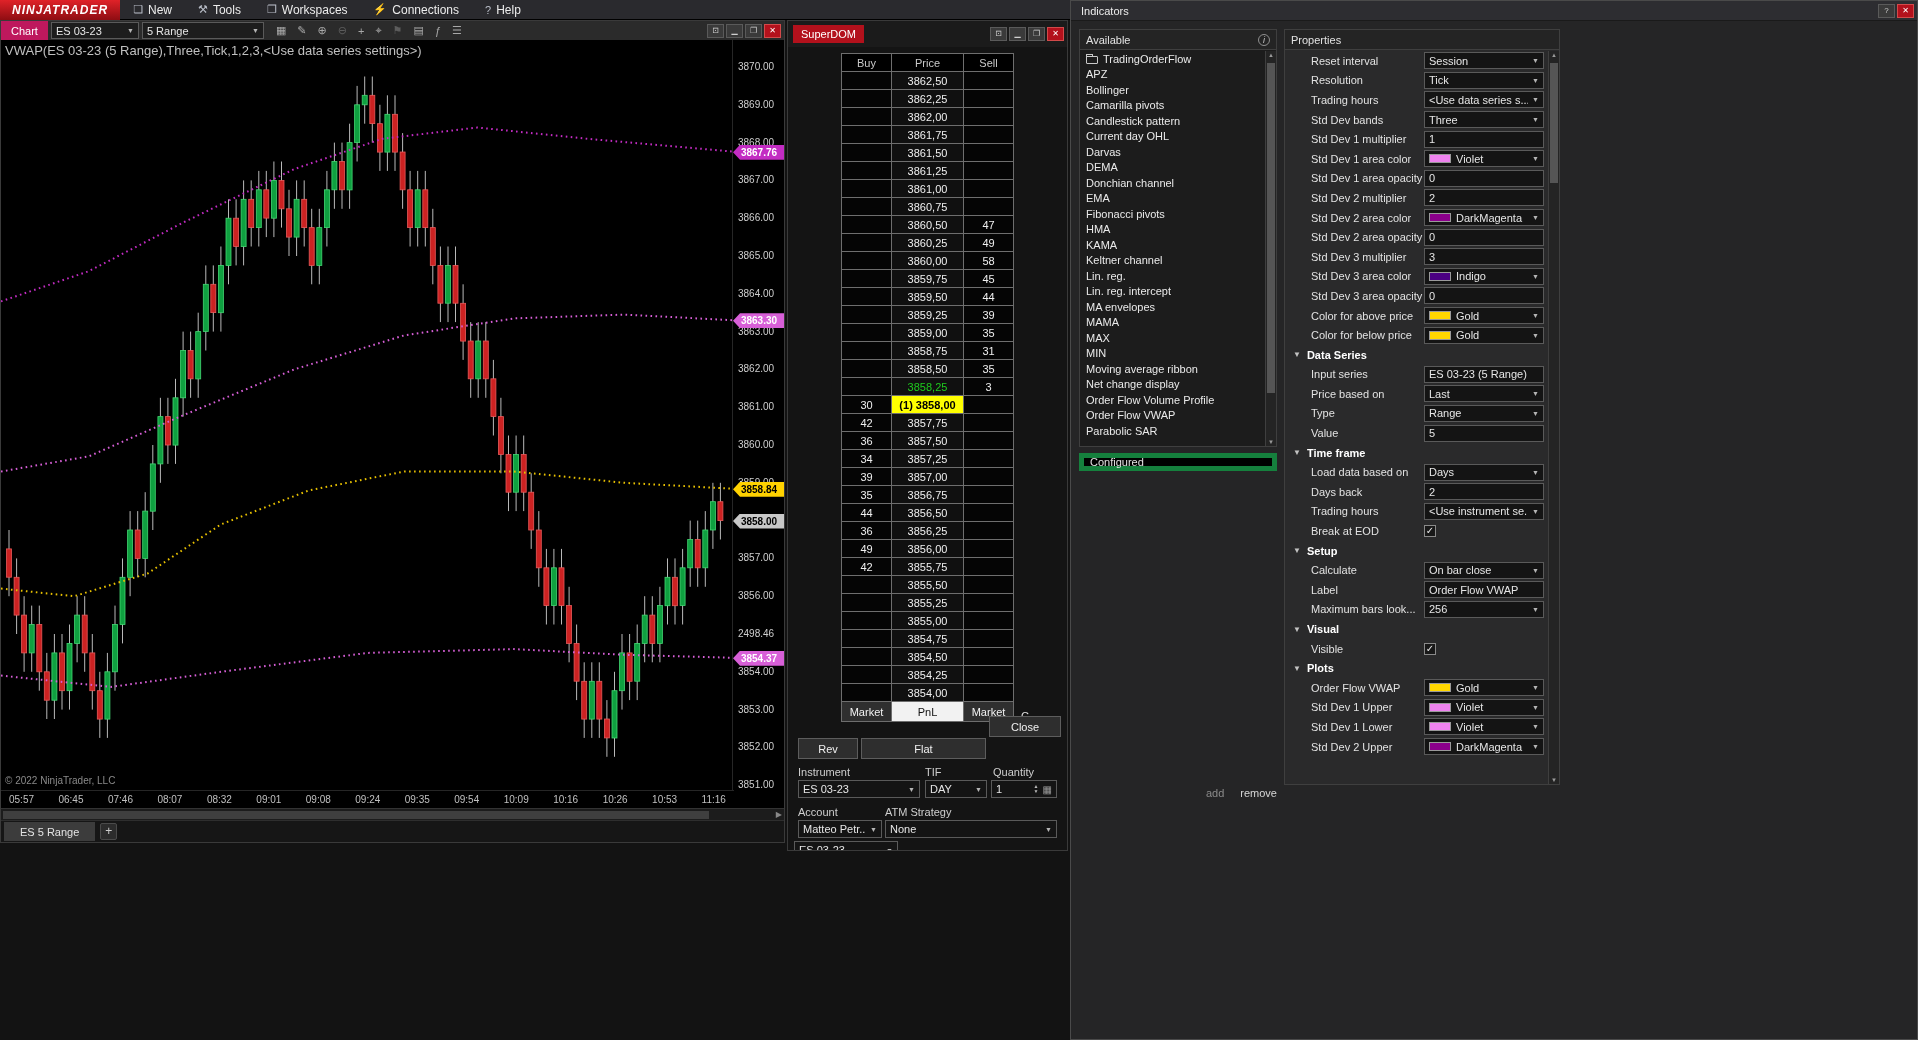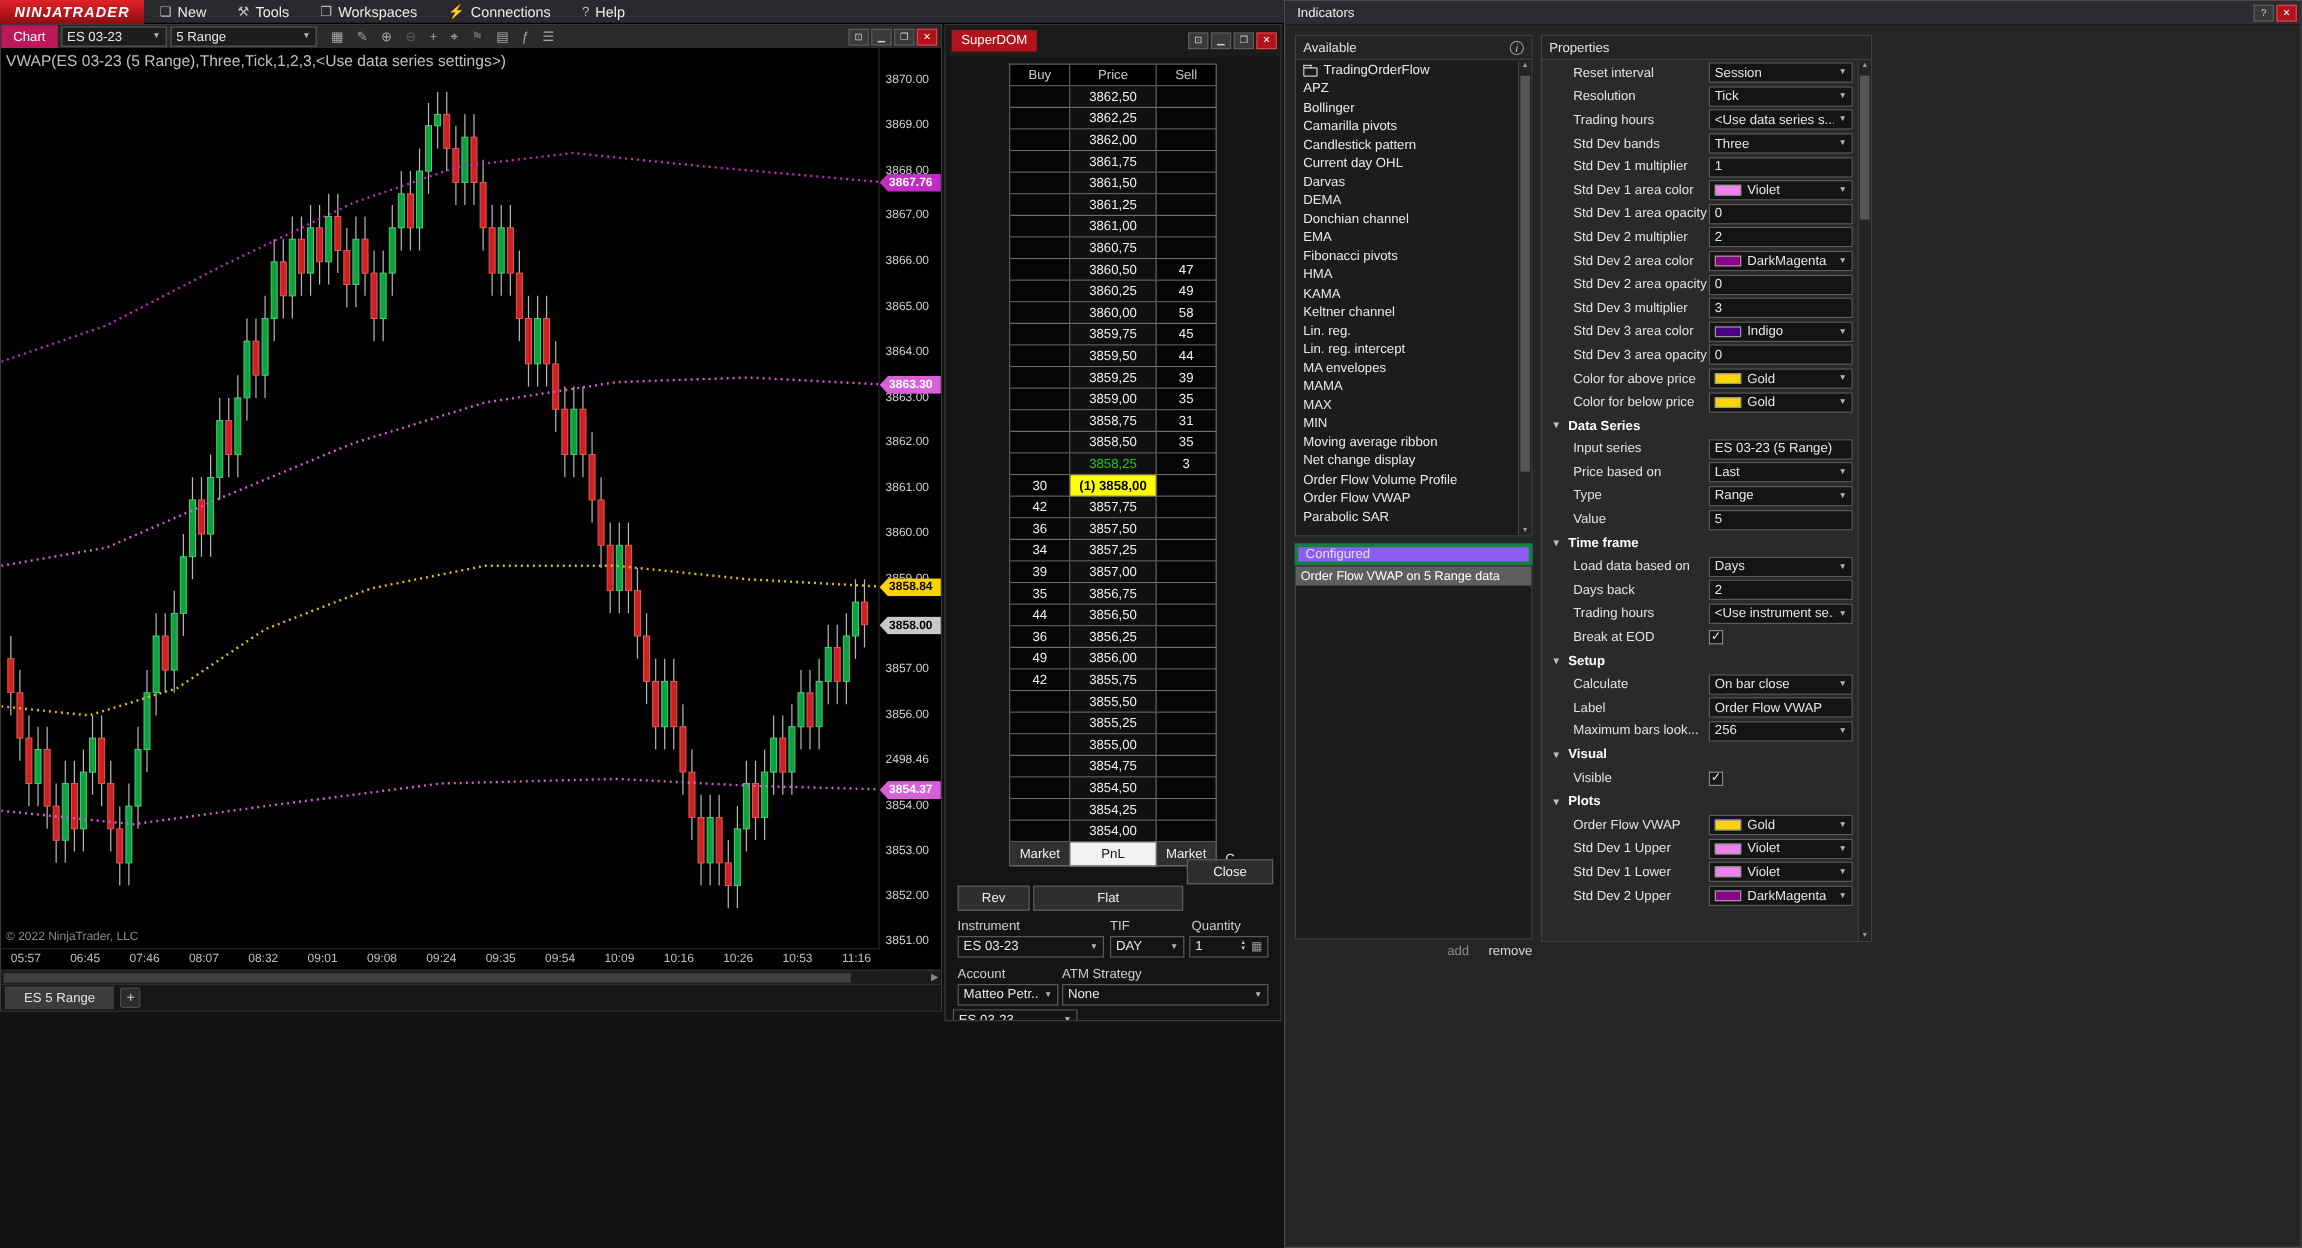--- a/index.html
+++ b/index.html
@@ -76,21 +76,21 @@
   #avail{left:8px;top:28px;width:198px;height:418px;}
   #avail-list{position:absolute;left:0;top:21px;right:11px;bottom:0;overflow:hidden;}
   .avail-item{height:15.5px;display:flex;align-items:center;gap:5px;padding-left:6px;font-size:11px;color:#eaeaea;white-space:nowrap;}
   .folder-icon{width:12px;height:8px;border:1px solid #c9c9c9;border-radius:1px;position:relative;margin-top:3px;flex:none;}
   .folder-icon:before{content:"";position:absolute;top:-3px;left:-1px;width:5px;height:2px;border:1px solid #c9c9c9;border-bottom:none;}
   .info-icon{margin-left:auto;width:12px;height:12px;border-radius:50%;border:1px solid #8f8f8f;color:#c4c4c4;font-size:9px;text-align:center;line-height:10px;font-style:italic;}
   .vscroll{position:absolute;right:0;top:21px;bottom:0;width:11px;background:#242424;border-left:1px solid #3f3f3f;}
   .vscroll .up{position:absolute;top:1px;left:0;width:10px;text-align:center;font-size:6px;color:#9a9a9a;}
   .vscroll .dn{position:absolute;bottom:1px;left:0;width:10px;text-align:center;font-size:6px;color:#9a9a9a;}
   .vscroll .vthumb{position:absolute;left:1px;width:8px;background:#555;}
-  #configured-hdr{position:absolute;left:8px;top:452px;width:198px;height:18px;background:#8b5cf6;border:3px solid #15803d;font-size:11px;color:#e2e2e2;display:flex;align-items:center;padding-left:6px;}
+  #configured-hdr{position:absolute;left:8px;top:452px;width:198px;height:18px;background:#000000;border:5px solid #15803d;font-size:11px;color:#e2e2e2;display:flex;align-items:center;padding-left:6px;}
   #configured-list{position:absolute;left:8px;top:470px;width:198px;height:312px;background:#1c1c1c;border:1px solid #3f3f3f;}
   .cfg-item{height:16px;background:#5e5e5e;color:#fff;font-size:10.5px;display:flex;align-items:center;padding-left:4px;white-space:nowrap;overflow:hidden;}
   #addremove{position:absolute;left:8px;top:786px;width:198px;display:flex;justify-content:flex-end;gap:16px;font-size:11px;}
   #add-link{color:#8a8a8a;} #remove-link{color:#d6d6d6;}
   #props{left:213px;top:28px;width:276px;height:756px;background:#2a2a2b;}
   #props-rows{position:absolute;left:0;top:21px;right:10px;bottom:0;overflow:hidden;}
   .prop-row{height:19.6px;display:flex;align-items:center;padding-left:26px;position:relative;font-size:11px;color:#e2e2e2;}
   .prop-row .ctrl{position:absolute;right:5px;width:120px;}
   .prop-row .ctrl .sel,.prop-row .ctrl .inp{height:17px;}
   .section-row{padding-left:8px;color:#fff;font-weight:bold;}
@@ -747,23 +747,20 @@
         </div>
       </div>
     <div class="vscroll">
       <div class="up">▲</div>
       <div class="vthumb" style="top:12px;height:330px"></div>
       <div class="dn">▼</div>
     </div>
   </div>
 
   <div id="configured-hdr">Configured</div>
-  <div id="configured-list">
-      <div class="cfg-item">Order Flow VWAP on 5 Range data</div>
-    </div>
   <div id="addremove">
     <span id="add-link">add</span>
     <span id="remove-link">remove</span>
   </div>
 
   <div class="panel" id="props">
     <div class="panel-header">
       <span>Properties</span>
     </div>
     <div id="props-rows">

